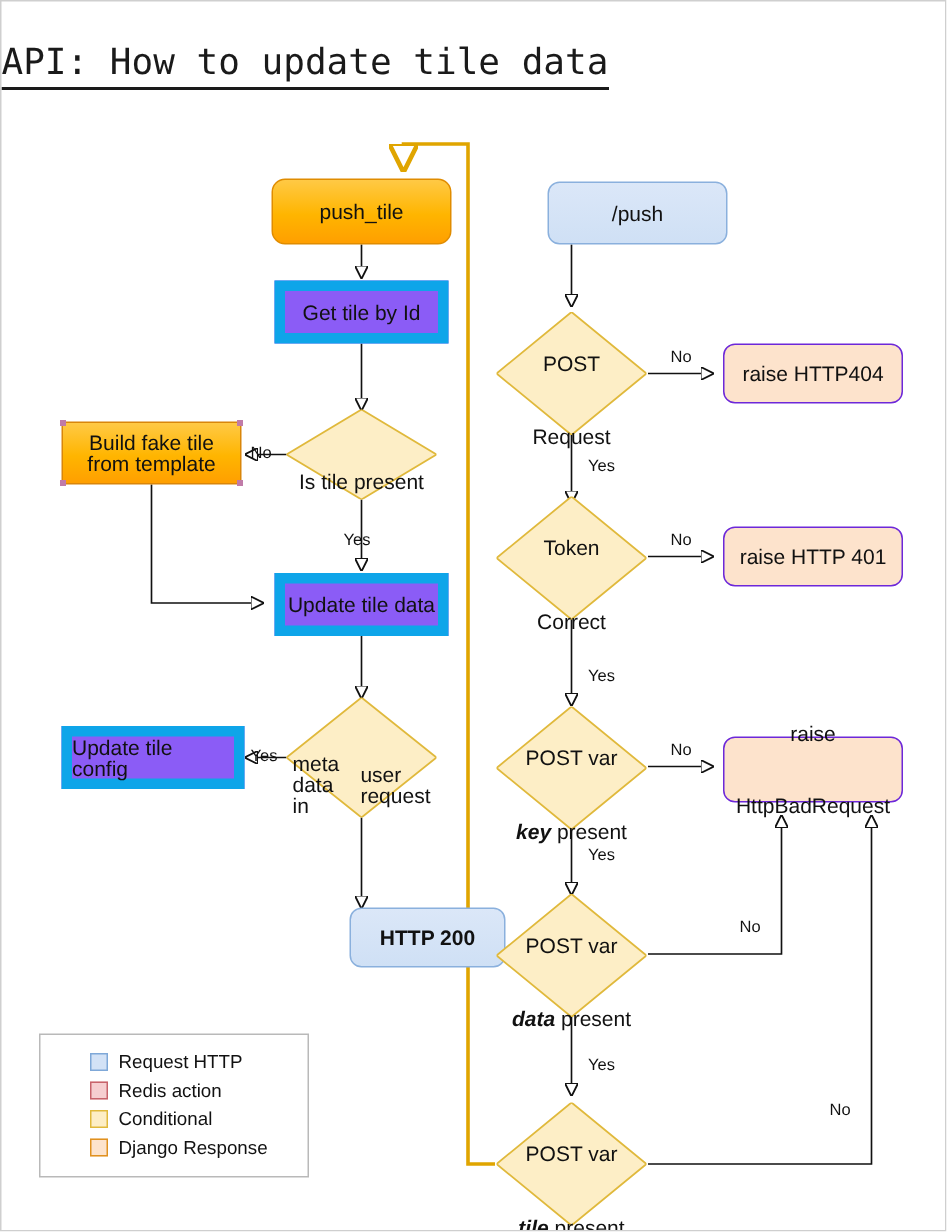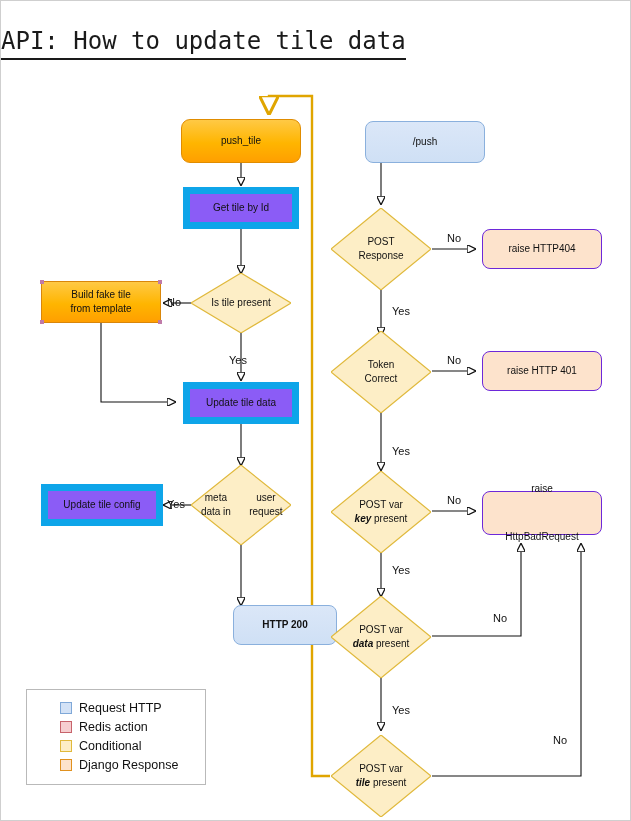--- a/index.html
+++ b/index.html
@@ -34,22 +34,21 @@
     padding-bottom: 3px;
   }
 
   
   .node {
     position: absolute;
     box-sizing: border-box;
     display: flex;
     align-items: center;
     justify-content: center;
-    text-align: center;
-    font-size: 10px;
+    font-size: 14px;
     color: #111111;
     line-height: 14px;
     z-index: 4;
   }
 
   
   .n-blue {
     background: linear-gradient(180deg, #dbe7f8 0%, #cfe0f5 100%);
     border: 1px solid #8ab0dd;
     border-radius: 8px;
@@ -70,20 +69,21 @@
   }
   .n-diamond .dia-shape {
     position: absolute;
     left: 0; top: 0;
     width: 100%; height: 100%;
   }
   .n-diamond .dia-label {
     position: relative;
     z-index: 2;
     padding: 0 4px;
+    margin-top: 35px;
   }
 
   
   .n-orange {
     background: linear-gradient(180deg, #ffc945 0%, #ffb500 55%, #ff9f00 100%);
     border: 1px solid #e08c00;
     border-radius: 9px;
   }
   .n-orange-sq {
     background: linear-gradient(180deg, #ffc945 0%, #ffb500 55%, #ff9f00 100%);
@@ -273,21 +273,21 @@
 
   <div class="node n-blue" style="left:320px; top:120px; width:120px; height:42px;">
     <span>/push</span>
   </div>
 
   <div class="node n-diamond" style="left:330px; top:207px; width:100px; height:82px; flex-direction:column;">
     <svg class="dia-shape" viewBox="0 0 100 82" preserveAspectRatio="none">
       <polygon points="50,0 100,41 50,82 0,41" fill="#fdeec6" stroke="#e0b93c" stroke-width="1.2"></polygon>
     </svg>
     <span class="dia-label">POST</span>
-    <span class="dia-label">Response</span>
+    <span class="dia-label">Request</span>
   </div>
 
   <div class="node n-peach" style="left:481px; top:228px; width:120px; height:40px;">
     <span>raise HTTP404</span>
   </div>
 
   <div class="node n-diamond" style="left:330px; top:330px; width:100px; height:82px; flex-direction:column;">
     <svg class="dia-shape" viewBox="0 0 100 82" preserveAspectRatio="none">
       <polygon points="50,0 100,41 50,82 0,41" fill="#fdeec6" stroke="#e0b93c" stroke-width="1.2"></polygon>
     </svg>

